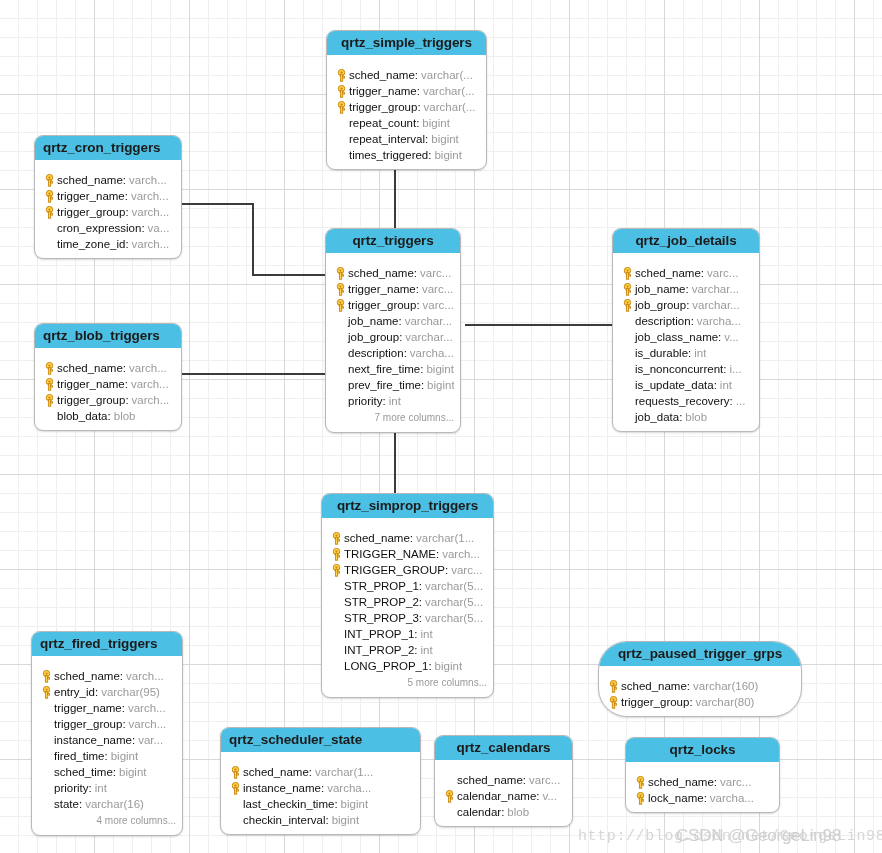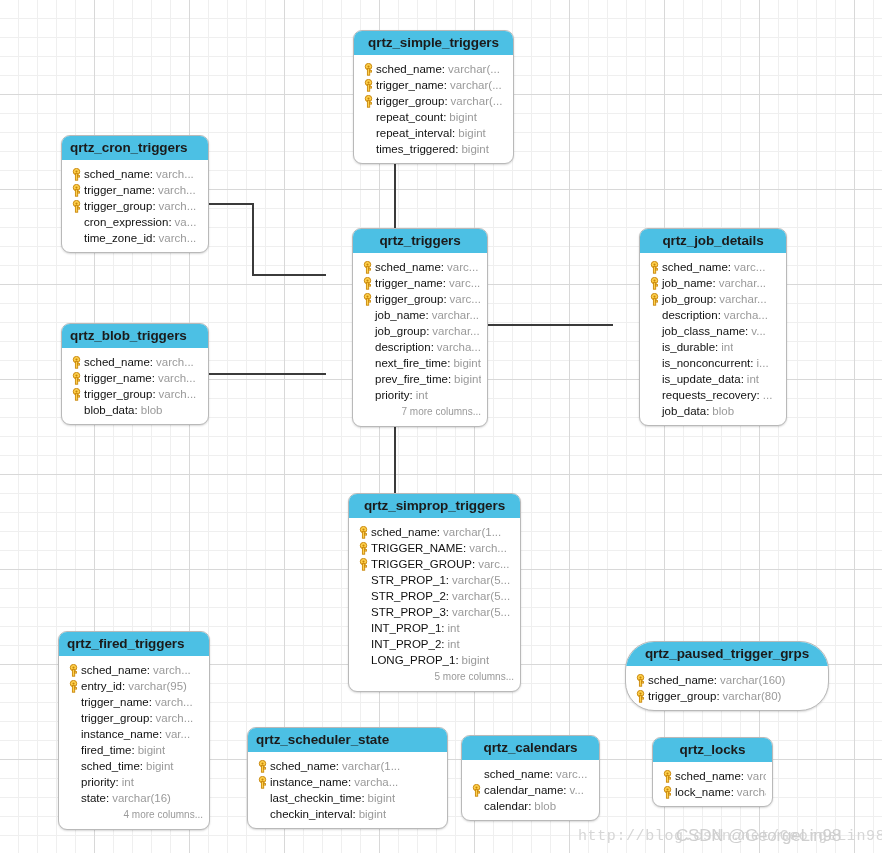--- a/index.html
+++ b/index.html
@@ -32,35 +32,34 @@
   .conn.v { width: 1.5px; }
 
   
   .entity {
     position: absolute;
     background: #ffffff;
     border: 1px solid #b9b9b9;
     border-radius: 9px;
     box-shadow: 0 1px 2px rgba(0,0,0,0.16);
     overflow: hidden;
-    margin-left: 27px;
   }
   .entity-header {
     background: #4cc0e4;
     color: #1b1b1b;
     font-weight: bold;
     font-size: 13.5px;
     text-align: center;
     padding: 4px 8px 5px 8px;
     letter-spacing: -0.1px;
     white-space: nowrap;
   }
   .entity-header.left { text-align: left; }
   .entity-body {
-    padding: 6px 6px 6px 6px;
+    padding: 12px 6px 6px 6px;
   }
   .col-row {
     display: flex;
     align-items: center;
     height: 16px;
     white-space: nowrap;
     overflow: hidden;
   }
   .key-slot {
     width: 16px;
@@ -721,21 +720,21 @@
             <span class="col-type">v...</span>
           </div>
           <div class="col-row">
             <span class="key-slot"></span>
             <span class="col-name">calendar</span>
             <span class="col-sep">:</span>
             <span class="col-type">blob</span>
           </div>
         </div>
       </div>
-      <div class="entity" style="left: 625px; top: 737px; width: 121px;">
+      <div class="entity" style="left: 625px; top: 737px; width: 155px;">
         <div class="entity-header">qrtz_locks</div>
         <div class="entity-body">
           <div class="col-row">
             <span class="key-slot">
               <svg class="key-icon" width="11" height="13" viewBox="0 0 11 13" xmlns="http://www.w3.org/2000/svg">
                 <circle cx="5.5" cy="3.6" r="3.2" fill="#FFD24D" stroke="#C8860A" stroke-width="1"></circle>
                 <circle cx="5.5" cy="3.6" r="1.1" fill="#C8860A"></circle>
                 <rect x="4.4" y="5.6" width="2.3" height="6.6" fill="#FFD24D" stroke="#C8860A" stroke-width="0.9"></rect>
                 <rect x="6.5" y="7.6" width="2.1" height="1.5" fill="#FFD24D" stroke="#C8860A" stroke-width="0.8"></rect>
               </svg>

